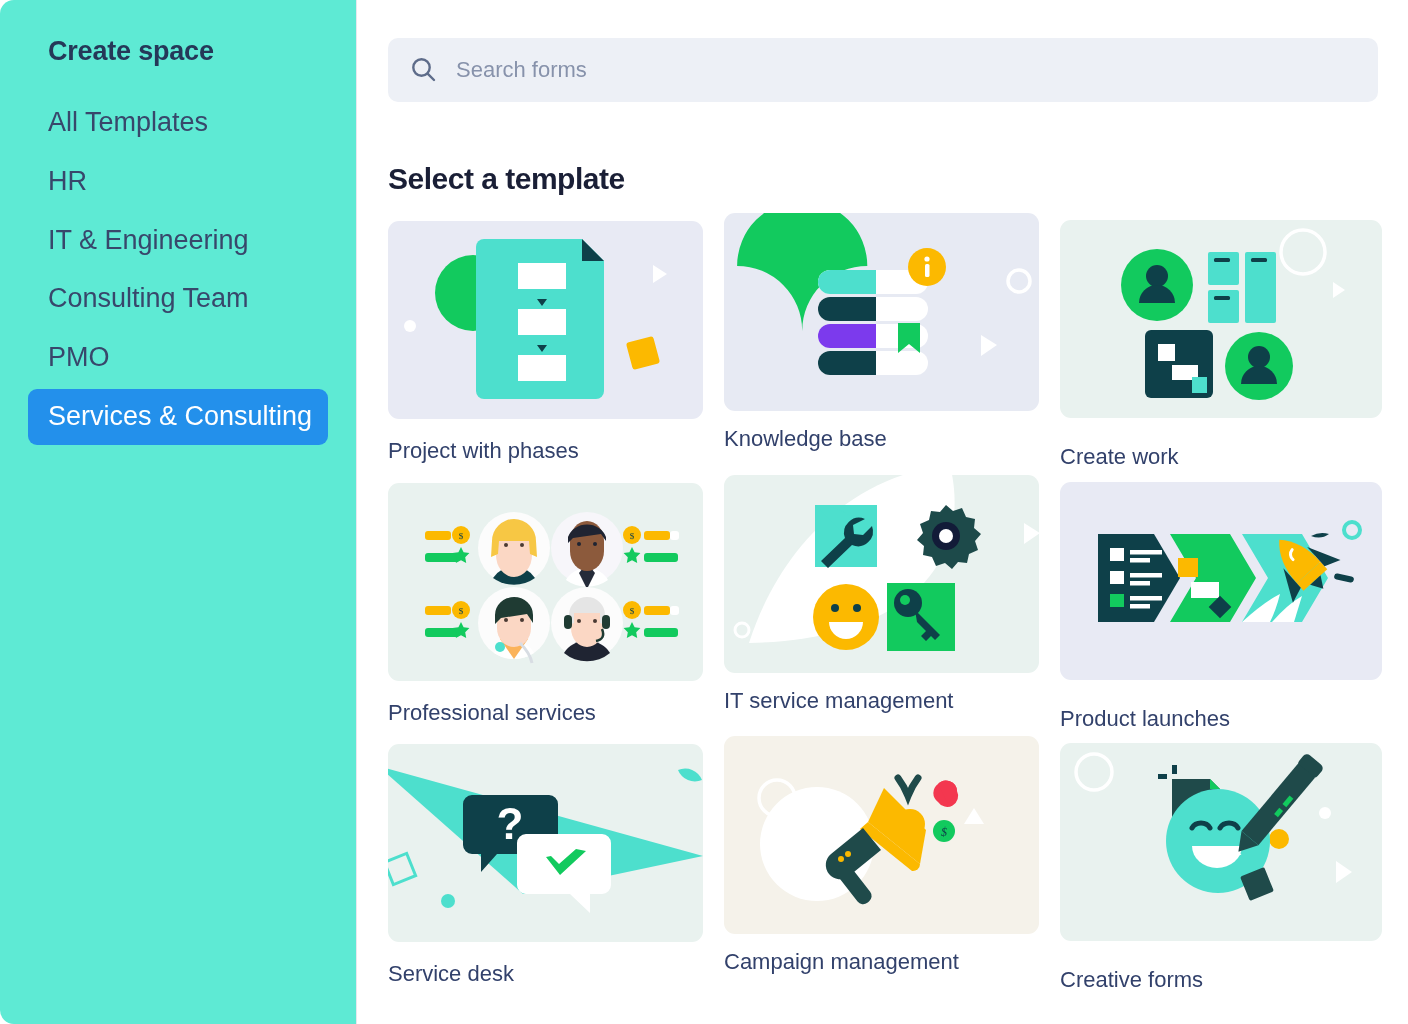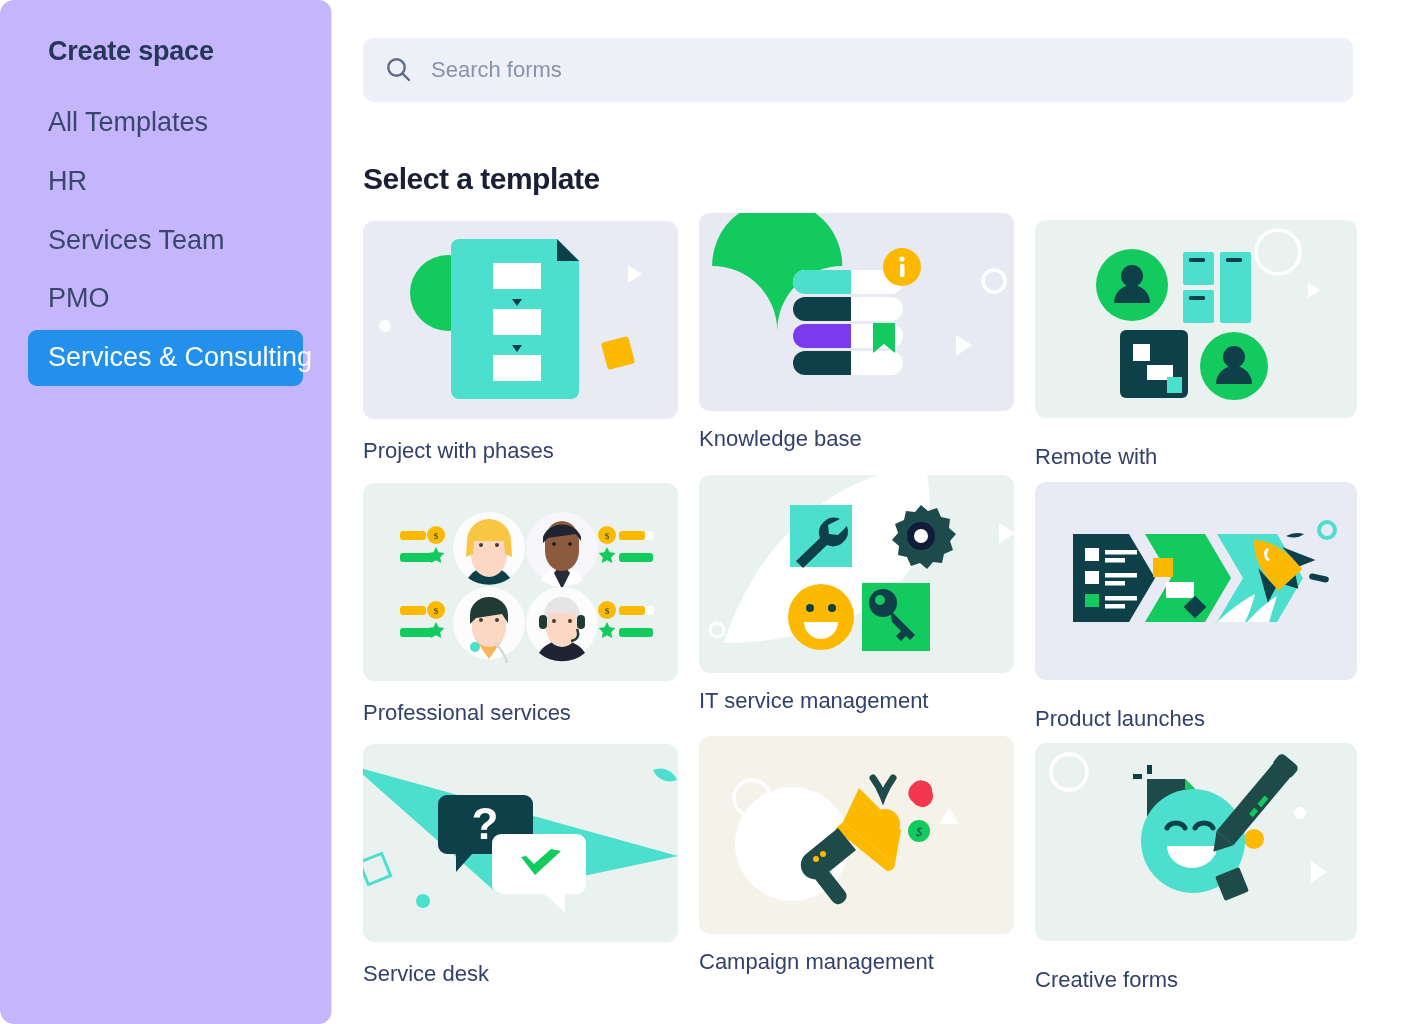--- a/index.html
+++ b/index.html
@@ -13,27 +13,26 @@
     position: relative;
     width: 1408px; height: 1024px;
     background: #ffffff;
     border-radius: 14px;
     overflow: hidden;
     display: flex;
   }
 
   
   .sidebar {
-    width: 332px;
+    width: 357px;
     height: 100%;
-    background: #c4b5fd;
+    background: #5eead4;
     border-right: 1px solid #e6e8ee;
     padding-top: 36px;
     flex-shrink: 0;
-    border-radius: 13px;
   }
   .sidebar-title {
     font-size: 27px;
     font-weight: bold;
     color: #253858;
     padding: 0 0 0 48px;
     letter-spacing: -0.2px;
     margin-bottom: 28px;
   }
   .nav-list { list-style: none; }
@@ -117,21 +116,22 @@
 </head>
 <body>
 
 <div id="app">
 
   <aside class="sidebar">
     <div class="sidebar-title">Create space</div>
     <ul class="nav-list">
       <li class="nav-item">All Templates</li>
       <li class="nav-item">HR</li>
-      <li class="nav-item">Services Team</li>
+      <li class="nav-item">IT &amp; Engineering</li>
+      <li class="nav-item">Consulting Team</li>
       <li class="nav-item">PMO</li>
       <li class="nav-item active">Services &amp; Consulting</li>
     </ul>
   </aside>
 
   <main class="main">
 
     <div class="search-bar">
       <span>
         <svg class="search-icon" viewBox="0 0 28 28" fill="none">
@@ -208,21 +208,21 @@
             <rect x="191" y="38" width="16" height="4" rx="1.5" fill="#0e4049"></rect>
             <rect x="85" y="110" width="68" height="68" rx="6" fill="#0e4049"></rect>
             <rect x="98" y="124" width="17" height="17" fill="#ffffff"></rect>
             <rect x="112" y="145" width="26" height="15" fill="#ffffff"></rect>
             <rect x="132" y="157" width="15" height="16" fill="#4ddfcd"></rect>
             <circle cx="199" cy="146" r="34" fill="#12ca5e"></circle>
             <circle cx="199" cy="137" r="11" fill="#0e4049"></circle>
             <path d="M181 164 a18 18 0 0 1 36 0z" fill="#0e4049"></path>
           </svg>
         </div>
-        <div class="card-label">Remote with</div>
+        <div class="card-label">Create work</div>
       </div>
 
       <div class="card col1">
         <div class="thumb">
           <svg viewBox="0 0 315 198">
             <rect width="315" height="198" fill="#e9f2ef"></rect>
 
             <rect x="37" y="48" width="26" height="9" rx="3" fill="#fcb900"></rect>
             <circle cx="73" cy="52" r="9" fill="#fcb900"></circle>
               <text x="73" y="56" font-size="9" text-anchor="middle" fill="#0e4049" font-family="Liberation Serif, serif">$</text>

